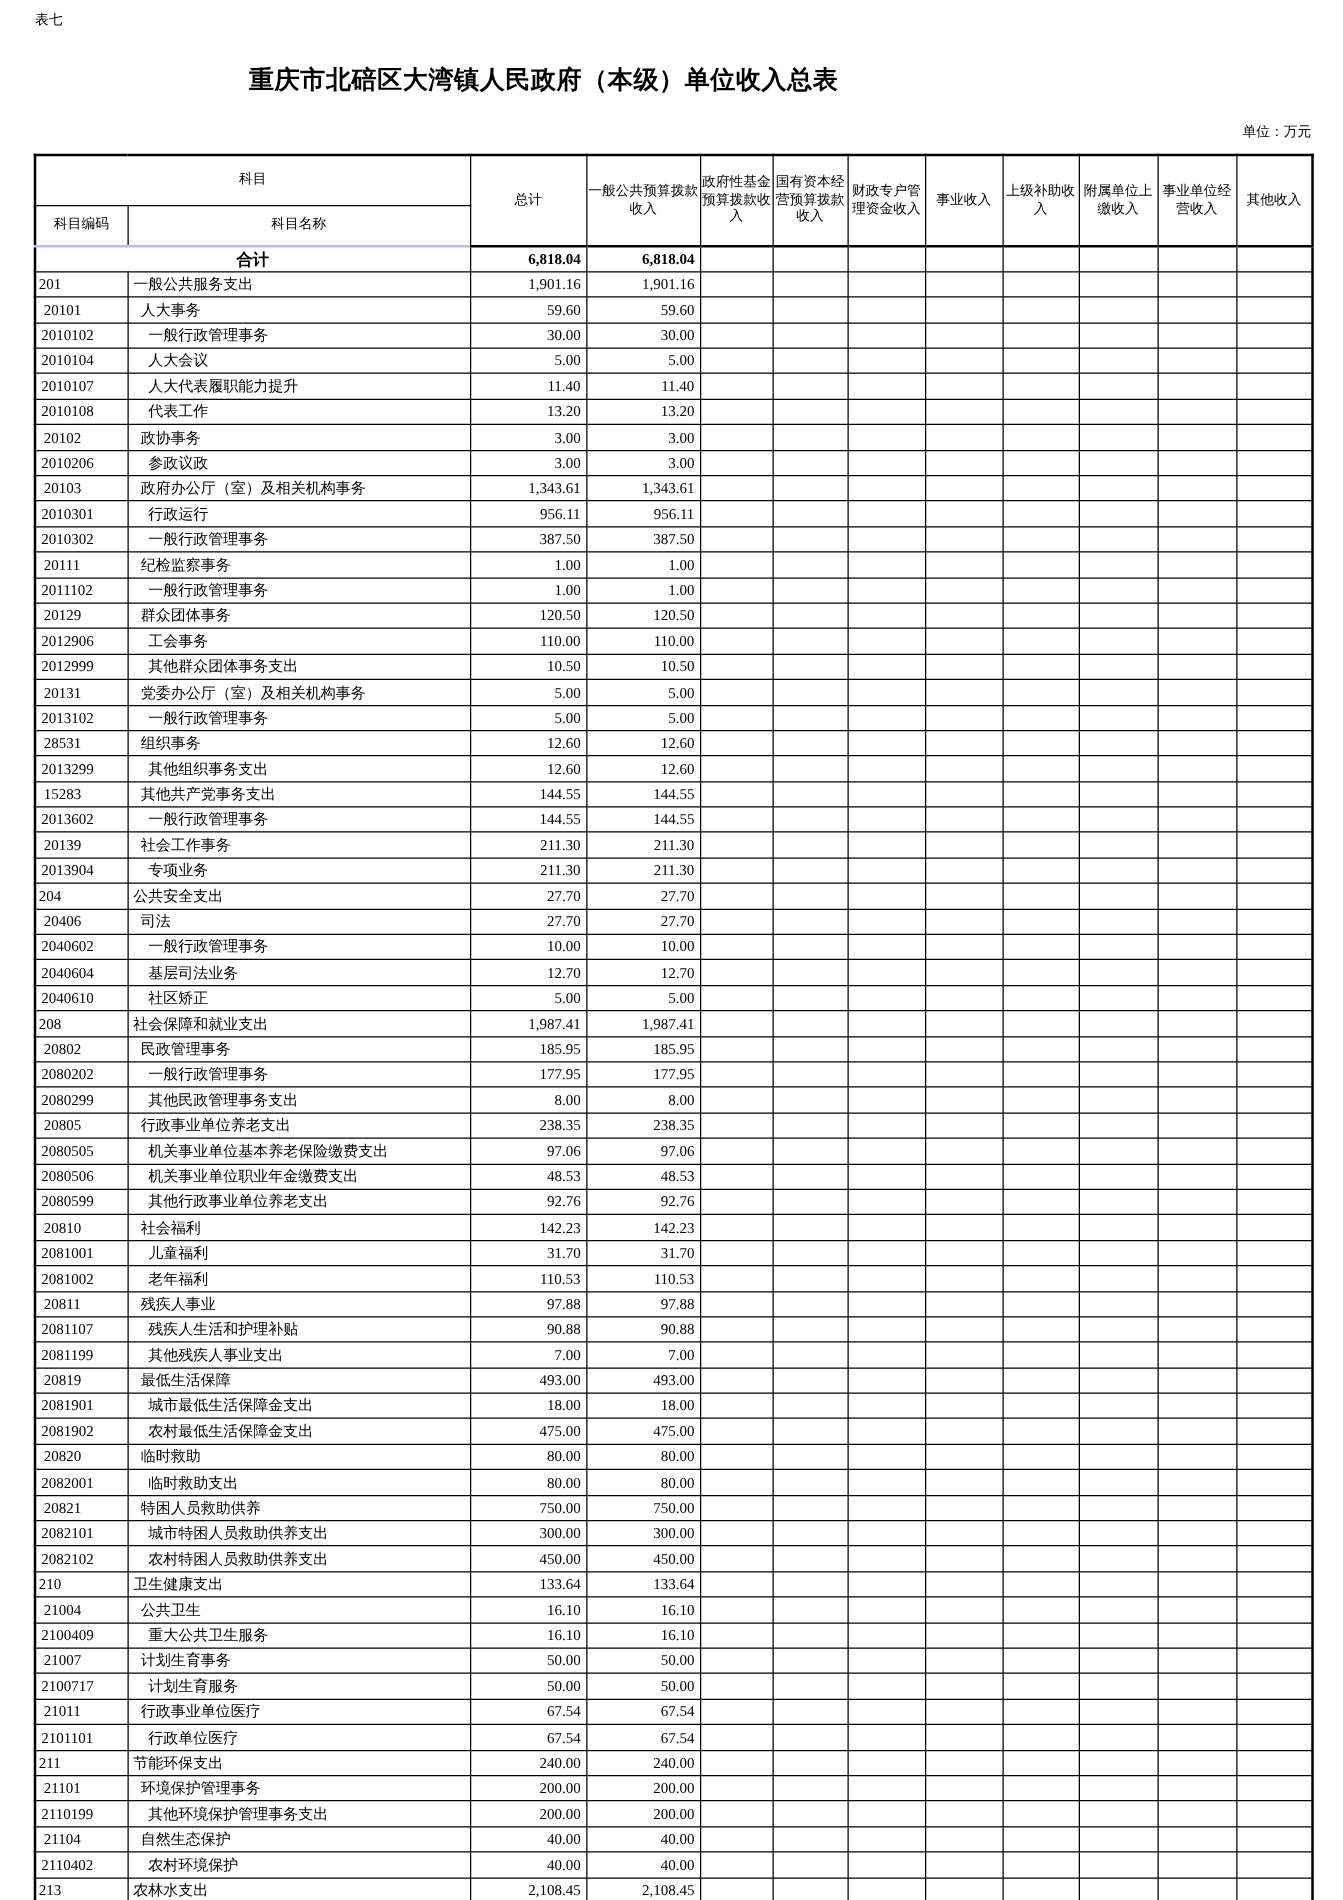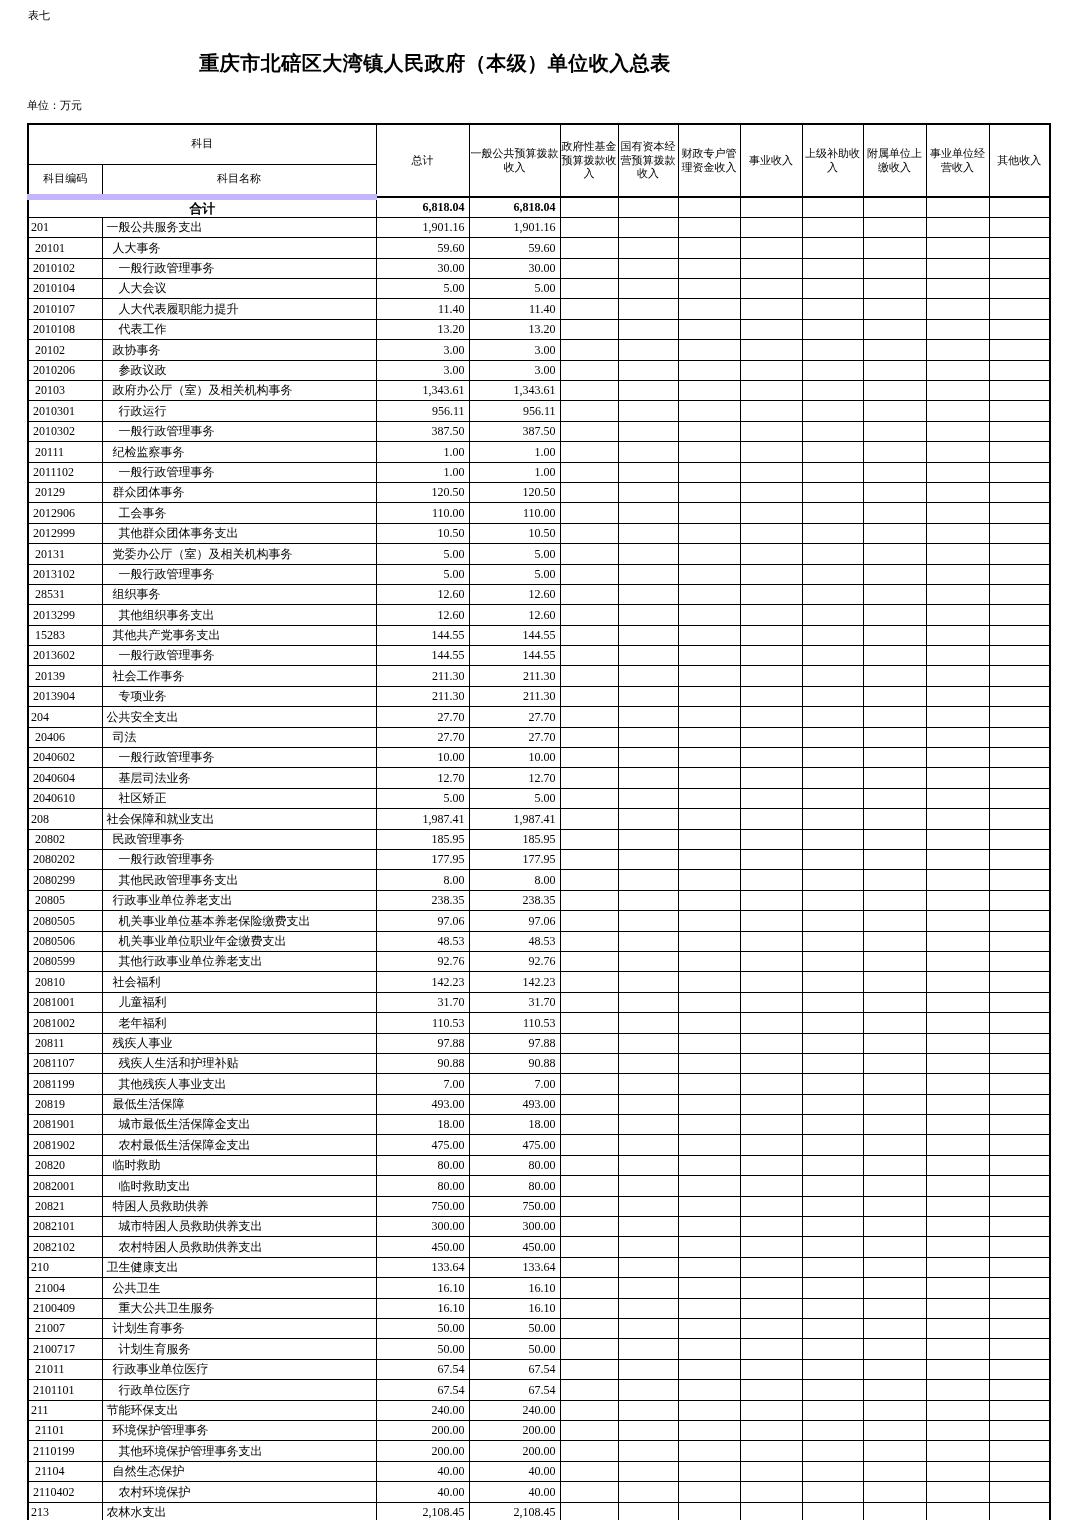--- a/index.html
+++ b/index.html
@@ -17,20 +17,21 @@
     font-family: Liberation Serif, serif;
   }
   .page-title {
     position: absolute; top: 50px; left: 0; width: 870px;
     text-align: center;
     font-size: 20px; font-weight: bold;
     letter-spacing: 0.5px;
   }
   .unit-note {
     position: absolute; top: 98px; left: 27px; width: 1022px;
+    text-align: right;
     font-size: 11px;
   }
   table.income-table {
     position: absolute; top: 123px; left: 27px;
     width: 1022px;
     border-collapse: collapse;
     table-layout: fixed;
     border: 2px solid #000;
   }
   .income-table th, .income-table td {
@@ -43,21 +44,21 @@
   .income-table thead th {
     font-weight: normal;
     font-size: 11px;
     line-height: 1.25;
     text-align: center;
     padding: 1px 1px;
   }
   .income-table thead tr.h1 { height: 40px; }
   .income-table thead tr.h2 { height: 33px; }
   .income-table thead th.colhead { border-bottom: 2px solid #000; }
-  .income-table thead tr.h2 th { border-bottom: 6px solid #c4b5fd; }
+  .income-table thead tr.h2 th { border-bottom: 2px solid #c4b5fd; }
   .income-table tbody tr { height: 20.4px; }
   .income-table tbody td { font-size: 12px; line-height: 1.05; white-space: nowrap; }
   td.code { text-align: left; }
   td.name { text-align: left; }
   td.num  { text-align: right; padding-right: 4px; }
   td.code.lv1 { padding-left: 2px; }
   td.code.lv2 { padding-left: 6px; }
   td.code.lv3 { padding-left: 4px; }
   td.name.lv1 { padding-left: 4px; }
   td.name.lv2 { padding-left: 10px; }

